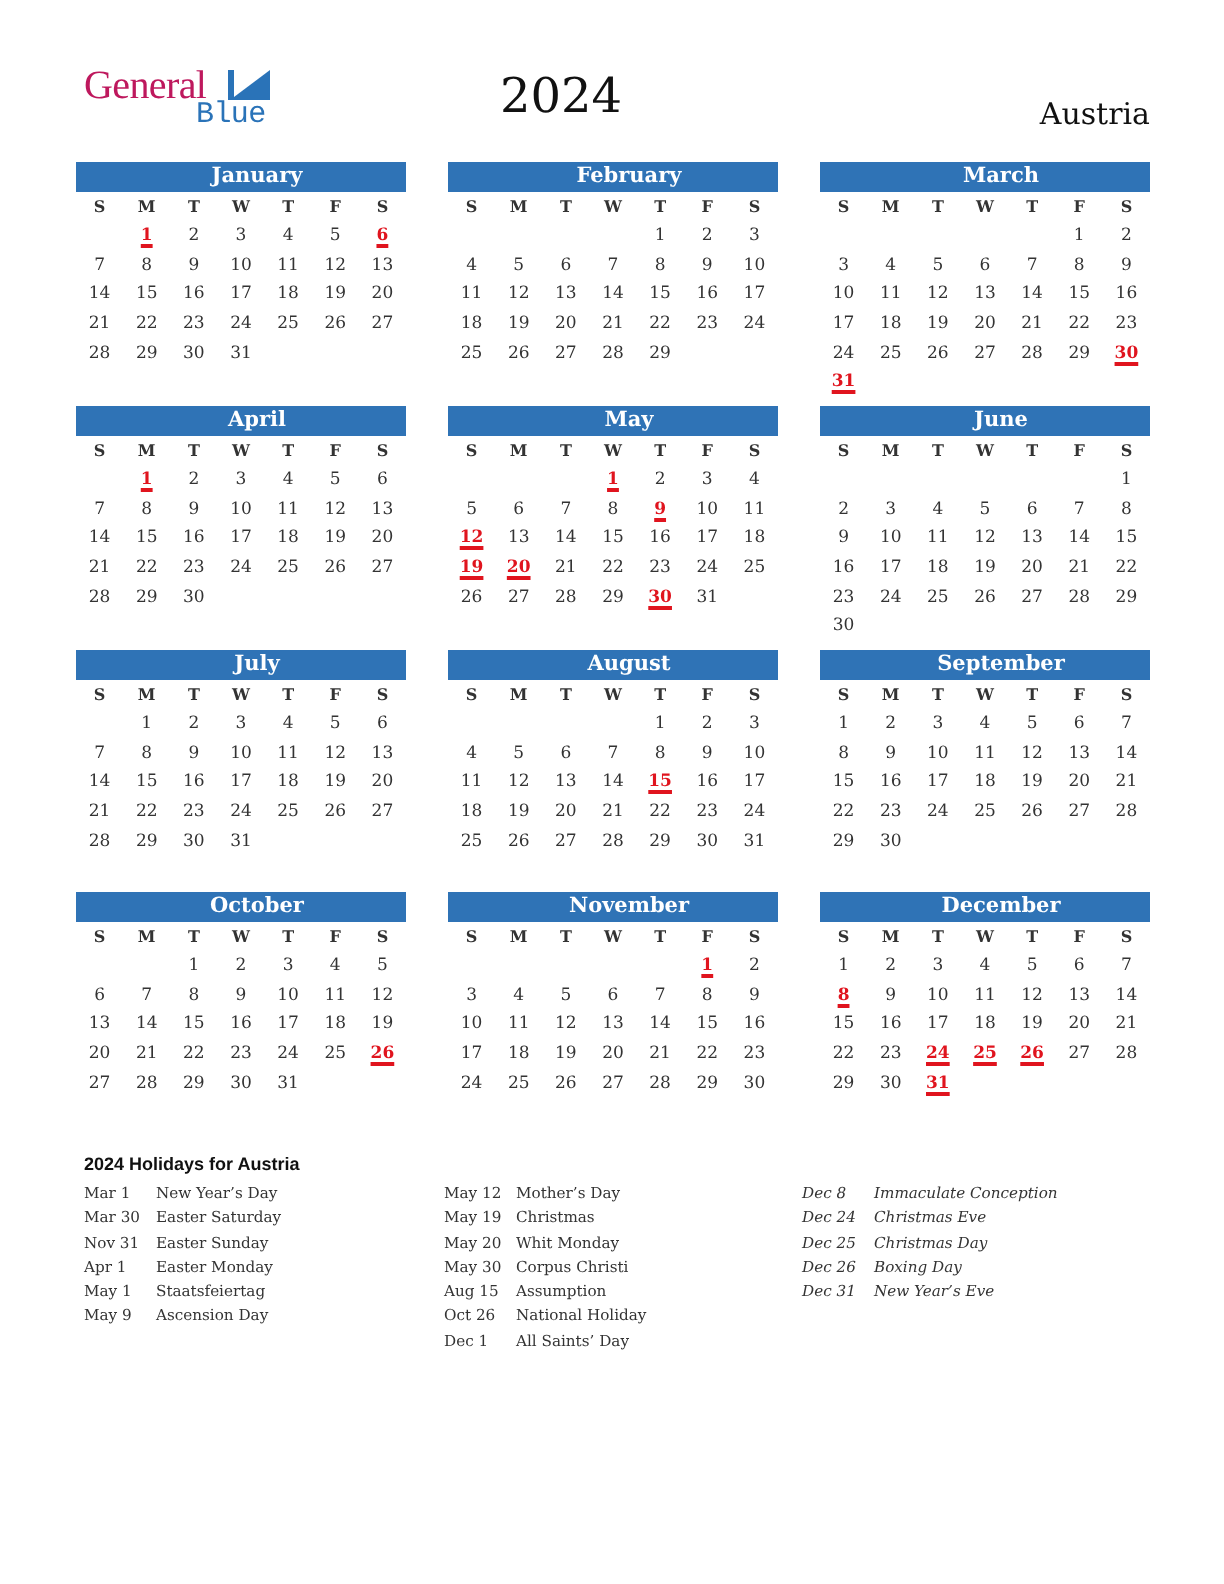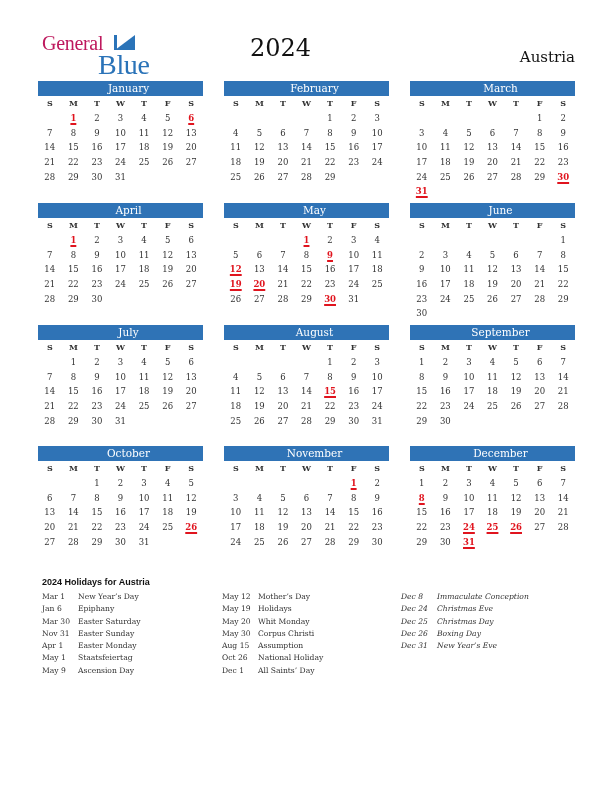--- a/index.html
+++ b/index.html
@@ -1,29 +1,29 @@
 <!DOCTYPE html>
 <html><head>
 <meta charset="utf-8">
 <style>
   * { box-sizing: border-box; margin: 0; padding: 0; }
   html, body { width: 612px; height: 792px; background: #ffffff; }
   body { position: relative; font-family: "DejaVu Serif", serif; color: #222; overflow: hidden; }
 
   .logo { position: absolute; left: 42px; top: 32px; width: 100px; height: 40px; }
   .logo .general { position: absolute; left: 0; top: 0; font-family: Liberation Serif, serif; font-size: 20px; color: #be185d; letter-spacing: -0.3px; }
-  .logo .blue { position: absolute; left: 56px; top: 17px; font-family: Liberation Serif, serif; font-size: 28px; color: #2a73b8; letter-spacing: -0.3px; }
+  .logo .blue { position: absolute; left: 56px; top: 17px; font-family: Liberation Mono, monospace; font-size: 15px; color: #2a73b8; letter-spacing: -0.3px; }
   .logo .tri { position: absolute; left: 73px; top: 3px; width: 0; height: 0; border-left: 20px solid transparent; border-bottom: 15px solid #2a73b8; }
   .logo .tri-v { position: absolute; left: 72px; top: 3px; width: 3px; height: 15px; background: #2a73b8; }
 
   .year { position: absolute; left: 250px; top: 34px; width: 110px; font-family: "DejaVu Serif", serif; font-size: 24px; color: #111; }
   .country { position: absolute; left: 505px; top: 48px; width: 70px; text-align: right; font-family: "DejaVu Serif", serif; font-size: 15px; color: #111; }
 
   .month { position: absolute; width: 165px; }
-  .month-head { height: 15px; background: #2f73b6; color: #fff; text-align: center; font-family: "DejaVu Serif", serif; font-weight: normal; font-size: 10.5px; line-height: 15px; padding-left: 16px; }
+  .month-head { height: 15px; background: #2f73b6; color: #fff; text-align: center; font-family: "DejaVu Serif", serif; font-weight: bold; font-size: 10.5px; line-height: 15px; padding-left: 16px; }
   .grid { display: grid; grid-template-columns: repeat(7, 1fr); }
   .dow { height: 15px; line-height: 15px; text-align: center; font-size: 8px; font-weight: bold; color: #333; }
   .day { height: 14.7px; line-height: 14.7px; text-align: center; font-size: 8.5px; color: #333; }
   .day.hol { color: #e0141e; font-weight: bold; text-decoration: underline; text-decoration-thickness: 1.5px; text-underline-offset: 2px; }
 
   .hol-title { position: absolute; left: 42px; top: 577px; font-family: "Liberation Sans", sans-serif; font-weight: bold; font-size: 9px; color: #111; }
   .hol-col { position: absolute; top: 591px; width: 180px; }
   .hol-row { height: 12.3px; line-height: 12.3px; font-family: "DejaVu Serif", serif; font-size: 7.6px; color: #333; display: flex; }
   .hol-row .d { display: inline-block; width: 36px; }
 </style>
@@ -586,24 +586,20 @@
   </div>
 
 <div class="hol-title">2024 Holidays for Austria</div>
 <div id="holidays">
     <div class="hol-col" style="left: 42px;">
       <div class="hol-row">
         <span class="d">Mar 1</span>
         <span>New Year’s Day</span>
       </div>
       <div class="hol-row">
-        <span class="d">Jan 6</span>
-        <span>Epiphany</span>
-      </div>
-      <div class="hol-row">
         <span class="d">Mar 30</span>
         <span>Easter Saturday</span>
       </div>
       <div class="hol-row">
         <span class="d">Nov 31</span>
         <span>Easter Sunday</span>
       </div>
       <div class="hol-row">
         <span class="d">Apr 1</span>
         <span>Easter Monday</span>
@@ -617,21 +613,21 @@
         <span>Ascension Day</span>
       </div>
     </div>
     <div class="hol-col" style="left: 222px;">
       <div class="hol-row">
         <span class="d">May 12</span>
         <span>Mother’s Day</span>
       </div>
       <div class="hol-row">
         <span class="d">May 19</span>
-        <span>Holidays</span>
+        <span>Christmas</span>
       </div>
       <div class="hol-row">
         <span class="d">May 20</span>
         <span>Whit Monday</span>
       </div>
       <div class="hol-row">
         <span class="d">May 30</span>
         <span>Corpus Christi</span>
       </div>
       <div class="hol-row">

